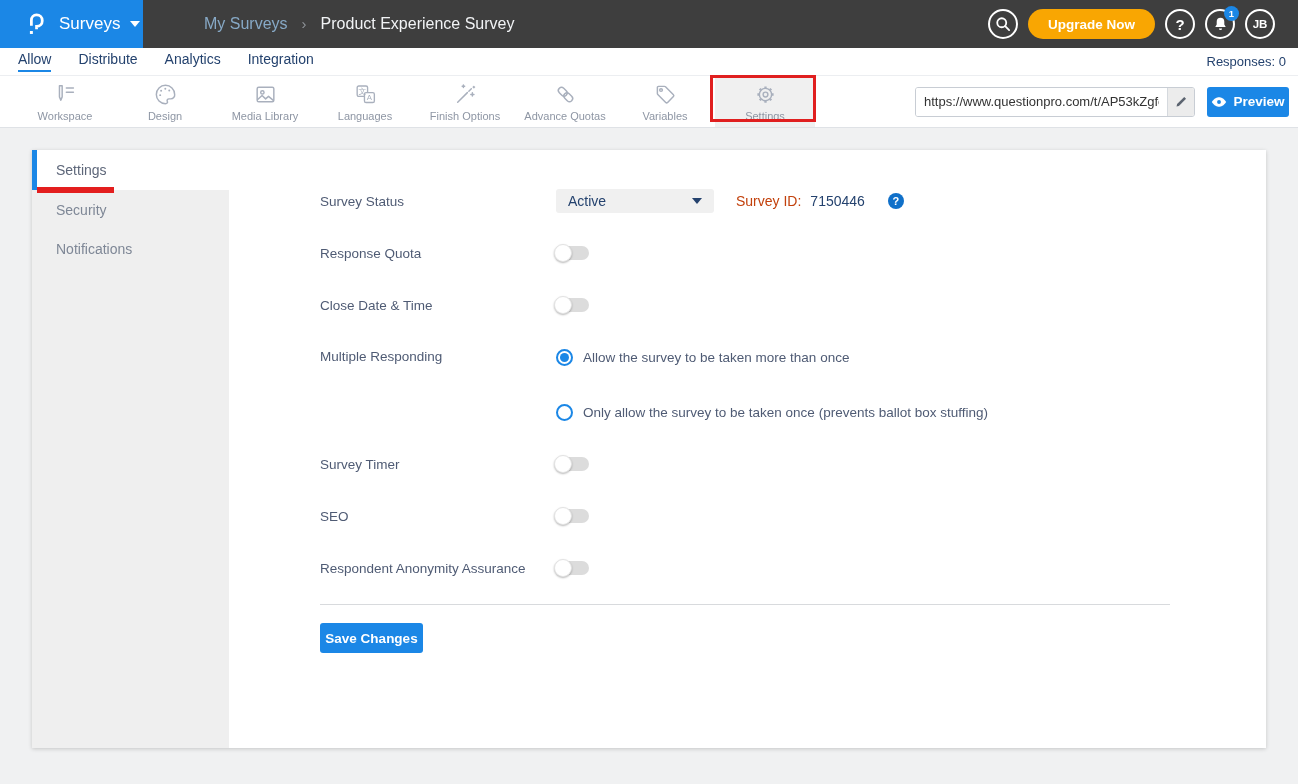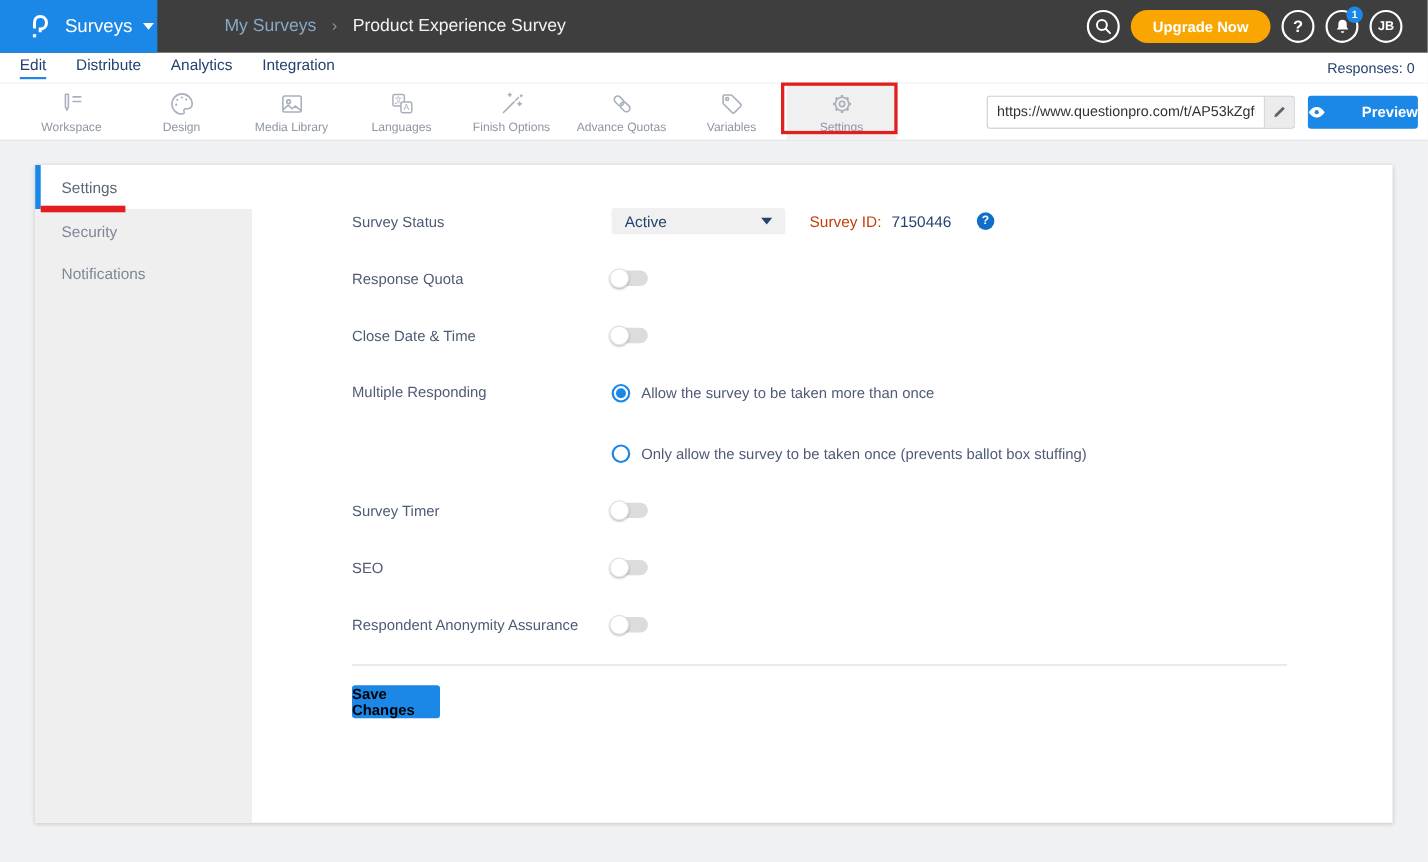--- a/index.html
+++ b/index.html
@@ -32,21 +32,21 @@
   .toolbar { height:52px; background:#fff; display:flex; align-items:stretch; padding-left:15px; border-bottom:1px solid #dfe2e6; }
   .tool { width:100px; display:flex; flex-direction:column; align-items:center; justify-content:center; cursor:pointer; position:relative; }
   .tool svg { display:block; }
   .tool-label { font-size:11px; color:#8e96a4; margin-top:3px; white-space:nowrap; }
   .tool.selected { background:#f0f0f0; }
   .anno-box { position:absolute; left:-5px; right:-1px; top:-1px; bottom:5px; border:3px solid #e01f1f; pointer-events:none; z-index:5; }
   .tb-right { margin-left:auto; display:flex; align-items:center; padding-right:9px; }
   .url-box { width:280px; height:30px; border:1px solid #c8cdd4; border-radius:3px; background:#fff; display:flex; align-items:stretch; overflow:hidden; }
   .url-input { flex:1; border:0; outline:none; font-family:"Liberation Sans",sans-serif; font-size:13px; color:#333; padding:0 8px; min-width:0; }
   .pencil-seg { width:27px; background:#ececec; border-left:1px solid #d5d9de; display:flex; align-items:center; justify-content:center; cursor:pointer; }
-  .preview-btn { margin-left:12px; width:100px; height:30px; background:#1b87e6; border-radius:3px; color:#fff; font-size:13.5px; font-weight:bold; display:flex; align-items:center; justify-content:space-between; gap:6px; cursor:pointer; }
+  .preview-btn { margin-left:12px; width:82px; height:30px; background:#1b87e6; border-radius:3px; color:#fff; font-size:13.5px; font-weight:bold; display:flex; align-items:center; justify-content:center; gap:6px; cursor:pointer; }
 
   
   .card { margin:22px 32px 0; height:598px; background:#fff; box-shadow:0 1px 4px rgba(0,0,0,.18); display:flex; }
   .side { width:197px; background:#efefef; flex:0 0 auto; }
   .side-item { height:39px; display:flex; align-items:center; padding-left:24px; font-size:14px; color:#7e8796; cursor:pointer; }
   .side-item.active { height:40px; background:#fff; border-left:5px solid #1b87e6; padding-left:19px; color:#5d6679; position:relative; }
   .anno-underline { position:absolute; left:0; bottom:-3px; width:77px; height:6px; background:#e31e1e; z-index:4; pointer-events:none; }
 
   .content { flex:1; padding:35px 0 0 91px; }
   .row { display:flex; align-items:center; min-height:32px; margin-bottom:20px; }
@@ -63,21 +63,21 @@
   .toggle { position:relative; width:33px; height:14px; background:#dcdcdc; border-radius:7px; cursor:pointer; }
   .knob { position:absolute; left:-2px; top:-2px; width:18px; height:18px; background:#fff; border:1px solid #e3e3e3; border-radius:50%; box-shadow:0 1px 2px rgba(0,0,0,.28); }
 
   .radio-col { display:flex; flex-direction:column;gap:23px; }
   .radio-line { display:flex; align-items:center; height:32px; cursor:pointer; }
   .radio { width:17px; height:17px; border:2px solid #1b87e6; border-radius:50%; display:flex; align-items:center; justify-content:center; flex:0 0 auto; background:#fff; }
   .radio.selected::after { content:""; width:9px; height:9px; border-radius:50%; background:#1b87e6; }
   .radio-label { margin-left:10px; font-size:13.5px; color:#4f5b74; }
 
   .divider { width:850px; border-top:1px solid #d8dadd; }
-  .save-btn { margin-top:18px; height:30px; width:80px; background:#1b87e6; border-radius:3px; color:#000000; font-size:13.5px; font-weight:bold; display:flex; align-items:center; justify-content:center; cursor:pointer; }
+  .save-btn { margin-top:18px; height:30px; width:103px; background:#1b87e6; border-radius:3px; color:#ffffff; font-size:13.5px; font-weight:bold; display:flex; align-items:center; justify-content:center; cursor:pointer; }
 </style>
 </head>
 <body>
 
 <div class="topbar">
   <div class="brand">
     <svg width="24" height="26" viewBox="0 0 26 26">
       <path d="M8 15 V9 C8 5.6 10.3 3.2 13.6 3.2 C17.2 3.2 19.8 5.8 19.8 9.4 C19.8 13 17.2 15.6 13.6 15.6 V18.8" fill="none" stroke="#fff" stroke-width="3"></path>
       <rect x="6.4" y="20.6" width="3.2" height="3.2" fill="#fff"></rect>
     </svg>
@@ -109,21 +109,21 @@
       </svg>
       <span class="badge">1</span>
     </div>
     <div class="circle-btn">
       <span class="avatar-txt">JB</span>
     </div>
   </div>
 </div>
 
 <div class="navrow">
-  <span class="tab active">Edit</span>
+  <span class="tab active">Allow</span>
   <span class="tab">Distribute</span>
   <span class="tab">Analytics</span>
   <span class="tab">Integration</span>
   <span class="responses">Responses: 0</span>
 </div>
 
 <div class="toolbar">
 
   <div class="tool">
     <svg width="25" height="25" viewBox="0 0 24 24" fill="none" stroke="#a9b0bd" stroke-width="1.4" stroke-linecap="round" stroke-linejoin="round">

